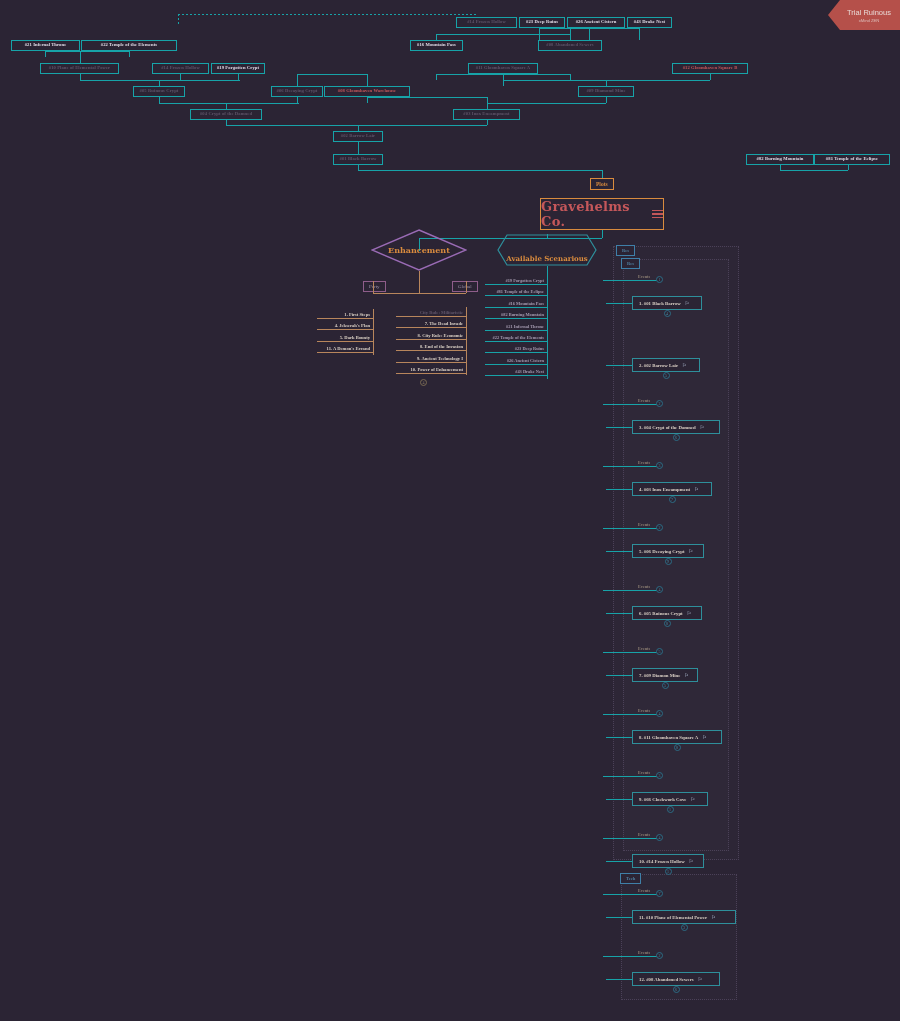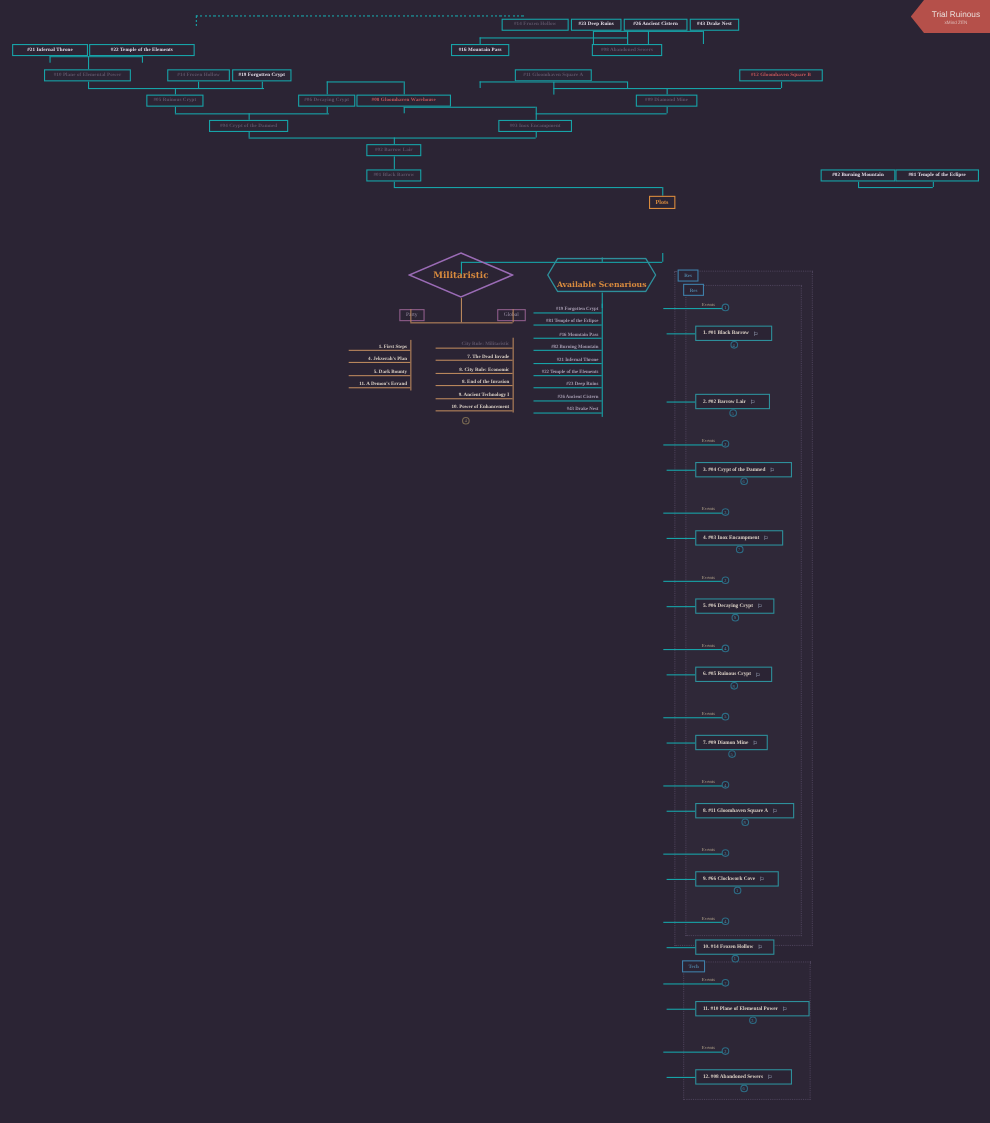--- a/index.html
+++ b/index.html
@@ -220,27 +220,35 @@
       <div class="node dim" style="left:578px;top:86px;width:56px;">#09 Diamond Mine</div>
       <div class="node dim" style="left:190px;top:109px;width:72px;">#04 Crypt of the Damned</div>
       <div class="node dim" style="left:453px;top:109px;width:67px;">#03 Inox Encampment</div>
       <div class="node dim" style="left:333px;top:131px;width:50px;">#02 Barrow Lair</div>
       <div class="node dim" style="left:333px;top:154px;width:50px;">#01 Black Barrow</div>
       <div class="node bright" style="left:746px;top:154px;width:68px;">#82 Burning Mountain</div>
       <div class="node bright" style="left:814px;top:154px;width:76px;">#81 Temple of the Eclipse</div>
     </div>
 
   <div class="plots">Plots</div>
+  <div class="logo">
+    <span class="txt">Gravehelms Co.</span>
+    <span class="burger">
+        <i></i>
+        <i></i>
+        <i></i>
+      </span>
+  </div>
 
   <div class="dsh">
     <svg width="96" height="42" viewBox="0 0 96 42">
       <polygon points="48,1 95,21 48,41 1,21" fill="none" stroke="#9a6bb5" stroke-width="1.4"></polygon>
     </svg>
   </div>
-  <div class="diamond-in">Militaristic</div>
+  <div class="diamond-in">Enhancement</div>
 
   <div class="hexwrap">
     <svg width="100" height="32" viewBox="0 0 100 32">
       <polygon points="10,1 90,1 99,16 90,31 10,31 1,16" fill="none" stroke="#2e8f9b" stroke-width="1.2"></polygon>
     </svg>
   </div>
   <div class="hexlabel">Available Scenarious</div>
 
   <div class="tagbox" style="left:363px;top:281px;">Party</div>
   <div class="tagbox" style="left:452px;top:281px;">Global</div>

